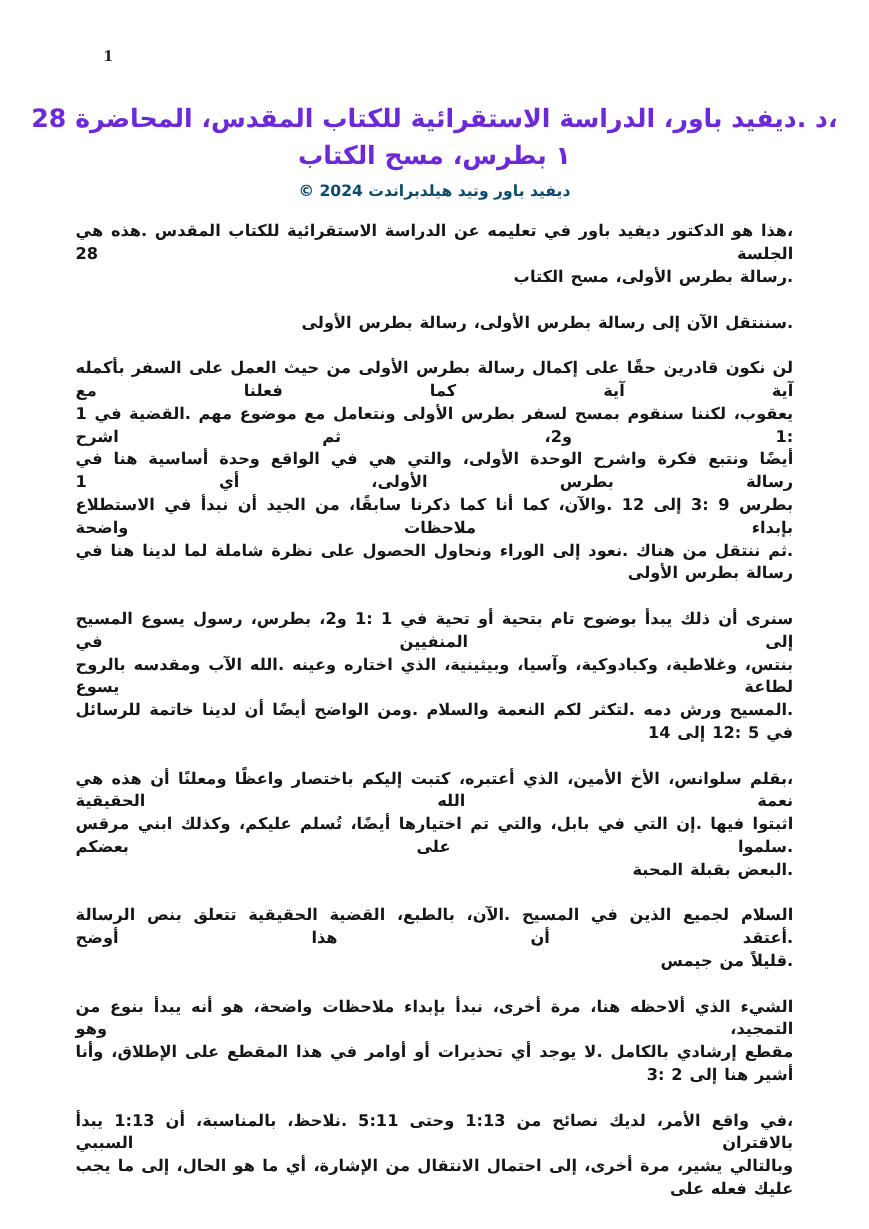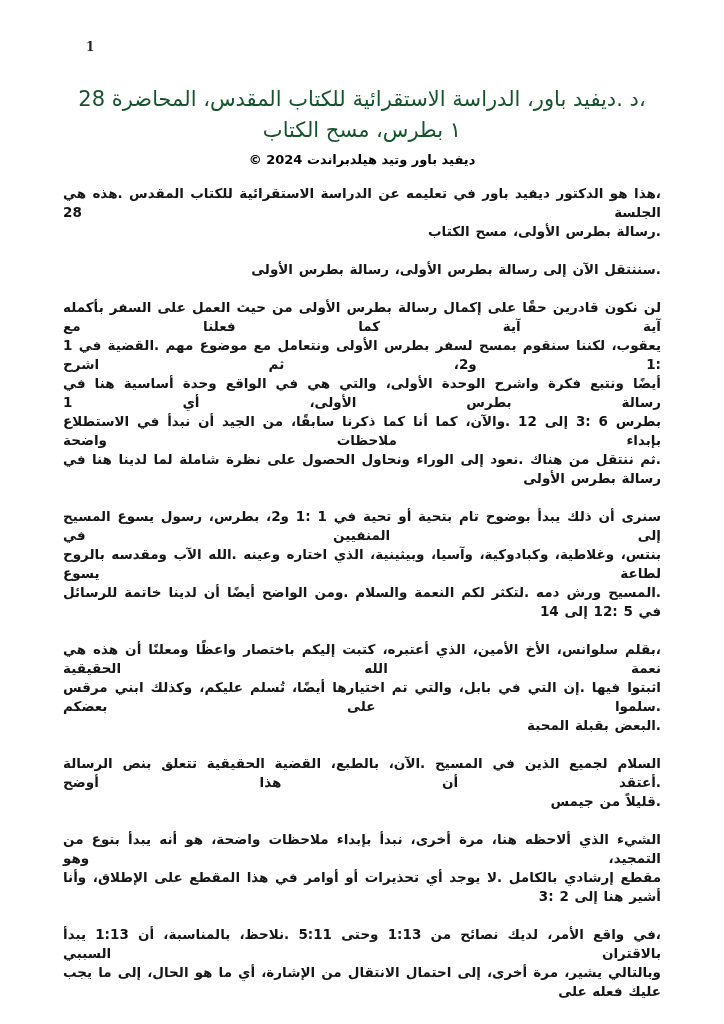--- a/index.html
+++ b/index.html
@@ -28,32 +28,32 @@
   .doc-header {
     position: absolute;
     top: 84px;
     left: 0;
     width: 724px;
     text-align: center;
     direction: rtl;
   }
   .doc-title-line {
     font-size: 21px;
-    font-weight: 400;
+    font-weight: 700;
     line-height: 31px;
     white-space: nowrap;
-    color: #14532d;
+    color: #6d28d9;
     text-align: center;
   }
   .doc-byline {
     font-size: 13px;
     font-weight: 700;
     line-height: 22px;
     margin-top: 3px;
-    color: #000000;
+    color: #0c4a6e;
   }
   .doc-body {
     position: absolute;
     top: 184px;
     left: 63px;
     width: 598px;
     direction: rtl;
     font-size: 13.5px;
     font-weight: 700;
     line-height: 19px;
@@ -89,21 +89,21 @@
         <div class="line">،هذا هو الدكتور ديفيد باور في تعليمه عن الدراسة الاستقرائية للكتاب المقدس .هذه هي الجلسة 28</div>
         <div class="line">.رسالة بطرس الأولى، مسح الكتاب</div>
       </div>
       <div class="para">
         <div class="line">.سننتقل الآن إلى رسالة بطرس الأولى، رسالة بطرس الأولى</div>
       </div>
       <div class="para">
         <div class="line">لن نكون قادرين حقًا على إكمال رسالة بطرس الأولى من حيث العمل على السفر بأكمله آية آية كما فعلنا مع</div>
         <div class="line">يعقوب، لكننا سنقوم بمسح لسفر بطرس الأولى ونتعامل مع موضوع مهم .القضية في 1 :1 و2، ثم اشرح</div>
         <div class="line">أيضًا ونتبع فكرة واشرح الوحدة الأولى، والتي هي في الواقع وحدة أساسية هنا في رسالة بطرس الأولى، أي 1</div>
-        <div class="line">بطرس 6 :3 إلى 12 .والآن، كما أنا كما ذكرنا سابقًا، من الجيد أن نبدأ في الاستطلاع بإبداء ملاحظات واضحة</div>
+        <div class="line">بطرس 9 :3 إلى 12 .والآن، كما أنا كما ذكرنا سابقًا، من الجيد أن نبدأ في الاستطلاع بإبداء ملاحظات واضحة</div>
         <div class="line">.ثم ننتقل من هناك .نعود إلى الوراء ونحاول الحصول على نظرة شاملة لما لدينا هنا في رسالة بطرس الأولى</div>
       </div>
       <div class="para">
         <div class="line">سنرى أن ذلك يبدأ بوضوح تام بتحية أو تحية في 1 :1 و2، بطرس، رسول يسوع المسيح إلى المنفيين في</div>
         <div class="line">بنتس، وغلاطية، وكبادوكية، وآسيا، وبيثينية، الذي اختاره وعينه .الله الآب ومقدسه بالروح لطاعة يسوع</div>
         <div class="line">.المسيح ورش دمه .لتكثر لكم النعمة والسلام .ومن الواضح أيضًا أن لدينا خاتمة للرسائل في 5 :12 إلى 14</div>
       </div>
       <div class="para">
         <div class="line">،بقلم سلوانس، الأخ الأمين، الذي أعتبره، كتبت إليكم باختصار واعظًا ومعلنًا أن هذه هي نعمة الله الحقيقية</div>
         <div class="line">اثبتوا فيها .إن التي في بابل، والتي تم اختيارها أيضًا، تُسلم عليكم، وكذلك ابني مرقس .سلموا على بعضكم</div>

